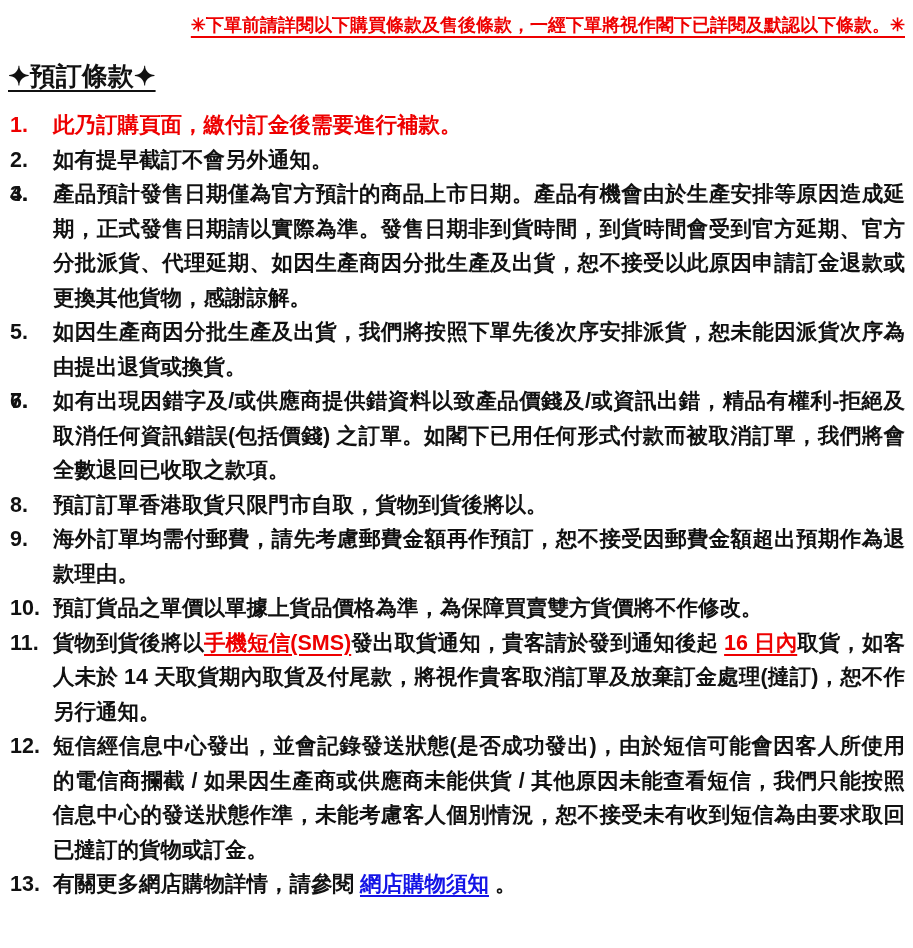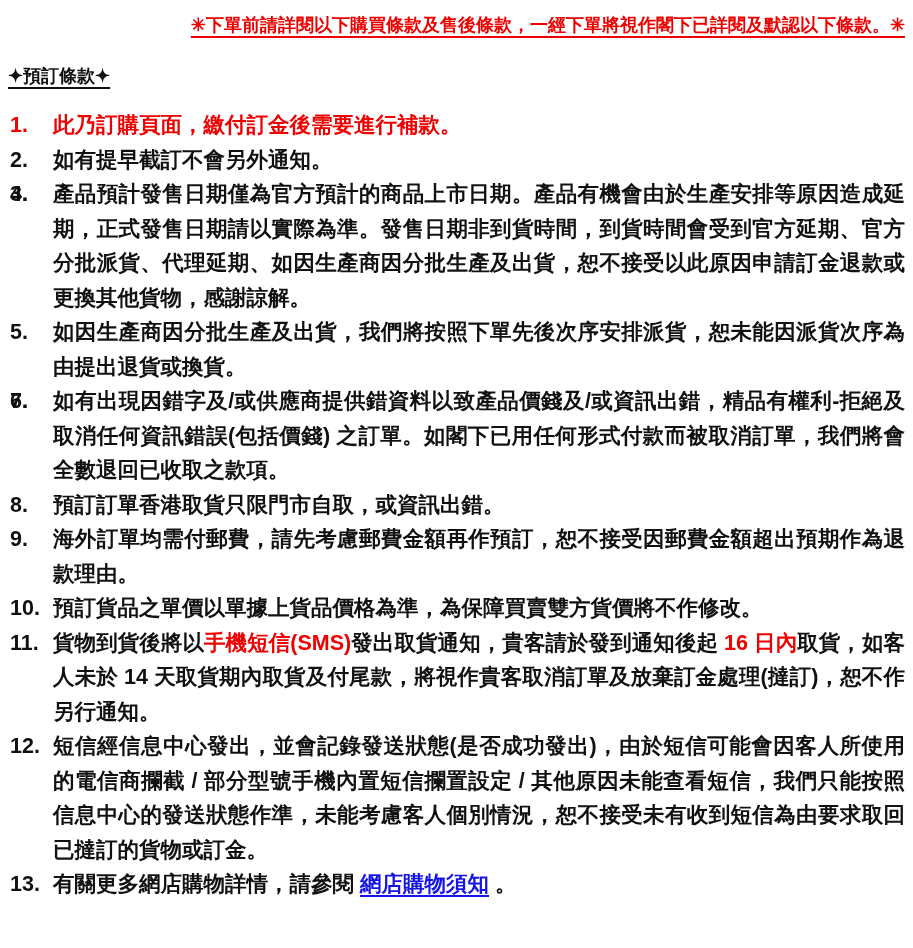--- a/index.html
+++ b/index.html
@@ -33,21 +33,21 @@
     text-decoration-thickness: 2px;
     text-underline-offset: 5px;
     text-align: right;
   }
   .section-title-row {
     margin-top: 16px;
   }
   .section-title {
     display: inline-block;
     color: var(--text);
-    font-size: 18px;
+    font-size: 26px;
     line-height: 35px;
     text-decoration: underline;
     text-decoration-thickness: 2px;
     text-underline-offset: 5px;
   }
   ol.terms {
     list-style: none;
     margin: 14px 0 0 0;
     padding: 0;
   }
@@ -60,20 +60,21 @@
   }
   ol.terms li .num {
     position: absolute;
     left: 2px;
     top: 0;
   }
   li.red-item { color: var(--red); }
   .seg-normal { color: inherit; margin-top: 12px; }
   .seg-red-underline {
     color: var(--red);
+    text-decoration: underline;
     text-decoration-thickness: 2px;
     text-underline-offset: 4px;
   }
   a.seg-link {
     color: var(--link-blue);
     text-decoration: underline;
     text-decoration-thickness: 2px;
     text-underline-offset: 4px;
     cursor: pointer;
   }
@@ -89,20 +90,20 @@
   </div>
 
   <ol class="terms" id="terms-list">
       <li class="red-item"><span class="num">1.</span><span class="seg-normal">此乃訂購頁面，繳付訂金後需要進行補款。</span></li>
       <li><span class="num">2.</span><span class="seg-normal">如有提早截訂不會另外通知。</span></li>
       <li><span class="num">3.</span></li>
       <li><span class="num">4.</span><span class="seg-normal">產品預計發售日期僅為官方預計的商品上市日期。產品有機會由於生產安排等原因造成延期，正式發售日期請以實際為準。發售日期非到貨時間，到貨時間會受到官方延期、官方分批派貨、代理延期、如因生產商因分批生產及出貨，恕不接受以此原因申請訂金退款或更換其他貨物，感謝諒解。</span></li>
       <li><span class="num">5.</span><span class="seg-normal">如因生產商因分批生產及出貨，我們將按照下單先後次序安排派貨，恕未能因派貨次序為由提出退貨或換貨。</span></li>
       <li><span class="num">6.</span></li>
       <li><span class="num">7.</span><span class="seg-normal">如有出現因錯字及/或供應商提供錯資料以致產品價錢及/或資訊出錯，精品有權利-拒絕及取消任何資訊錯誤(包括價錢) 之訂單。如閣下已用任何形式付款而被取消訂單，我們將會全數退回已收取之款項。</span></li>
-      <li><span class="num">8.</span><span class="seg-normal">預訂訂單香港取貨只限門市自取，或資訊出錯。</span></li>
+      <li><span class="num">8.</span><span class="seg-normal">預訂訂單香港取貨只限門市自取，貨物到貨後將以。</span></li>
       <li><span class="num">9.</span><span class="seg-normal">海外訂單均需付郵費，請先考慮郵費金額再作預訂，恕不接受因郵費金額超出預期作為退款理由。</span></li>
       <li><span class="num">10.</span><span class="seg-normal">預訂貨品之單價以單據上貨品價格為準，為保障買賣雙方貨價將不作修改。</span></li>
       <li><span class="num">11.</span><span class="seg-normal">貨物到貨後將以</span><span class="seg-red-underline">手機短信(SMS)</span><span class="seg-normal">發出取貨通知，貴客請於發到通知後起 </span><span class="seg-red-underline">16 日內</span><span class="seg-normal">取貨，如客人未於 14 天取貨期內取貨及付尾款，將視作貴客取消訂單及放棄訂金處理(撻訂)，恕不作另行通知。</span></li>
-      <li><span class="num">12.</span><span class="seg-normal">短信經信息中心發出，並會記錄發送狀態(是否成功發出)，由於短信可能會因客人所使用的電信商攔截 / 部分型號手機內置短信攔置設定 / 其他原因未能查看短信，我們只能按照信息中心的發送狀態作準，未能考慮客人個別情況，恕不接受未有收到短信為由要求取回已撻訂的貨物或訂金。</span></li>
+      <li><span class="num">12.</span><span class="seg-normal">短信經信息中心發出，並會記錄發送狀態(是否成功發出)，由於短信可能會因客人所使用的電信商攔截 / 如果因生產商或供應商未能供貨 / 其他原因未能查看短信，我們只能按照信息中心的發送狀態作準，未能考慮客人個別情況，恕不接受未有收到短信為由要求取回已撻訂的貨物或訂金。</span></li>
       <li><span class="num">13.</span><span class="seg-normal">有關更多網店購物詳情，請參閱 </span><a class="seg-link" href="#">網店購物須知</a><span class="seg-normal"> 。</span></li>
     </ol>
 </div>
 
 </body></html>

